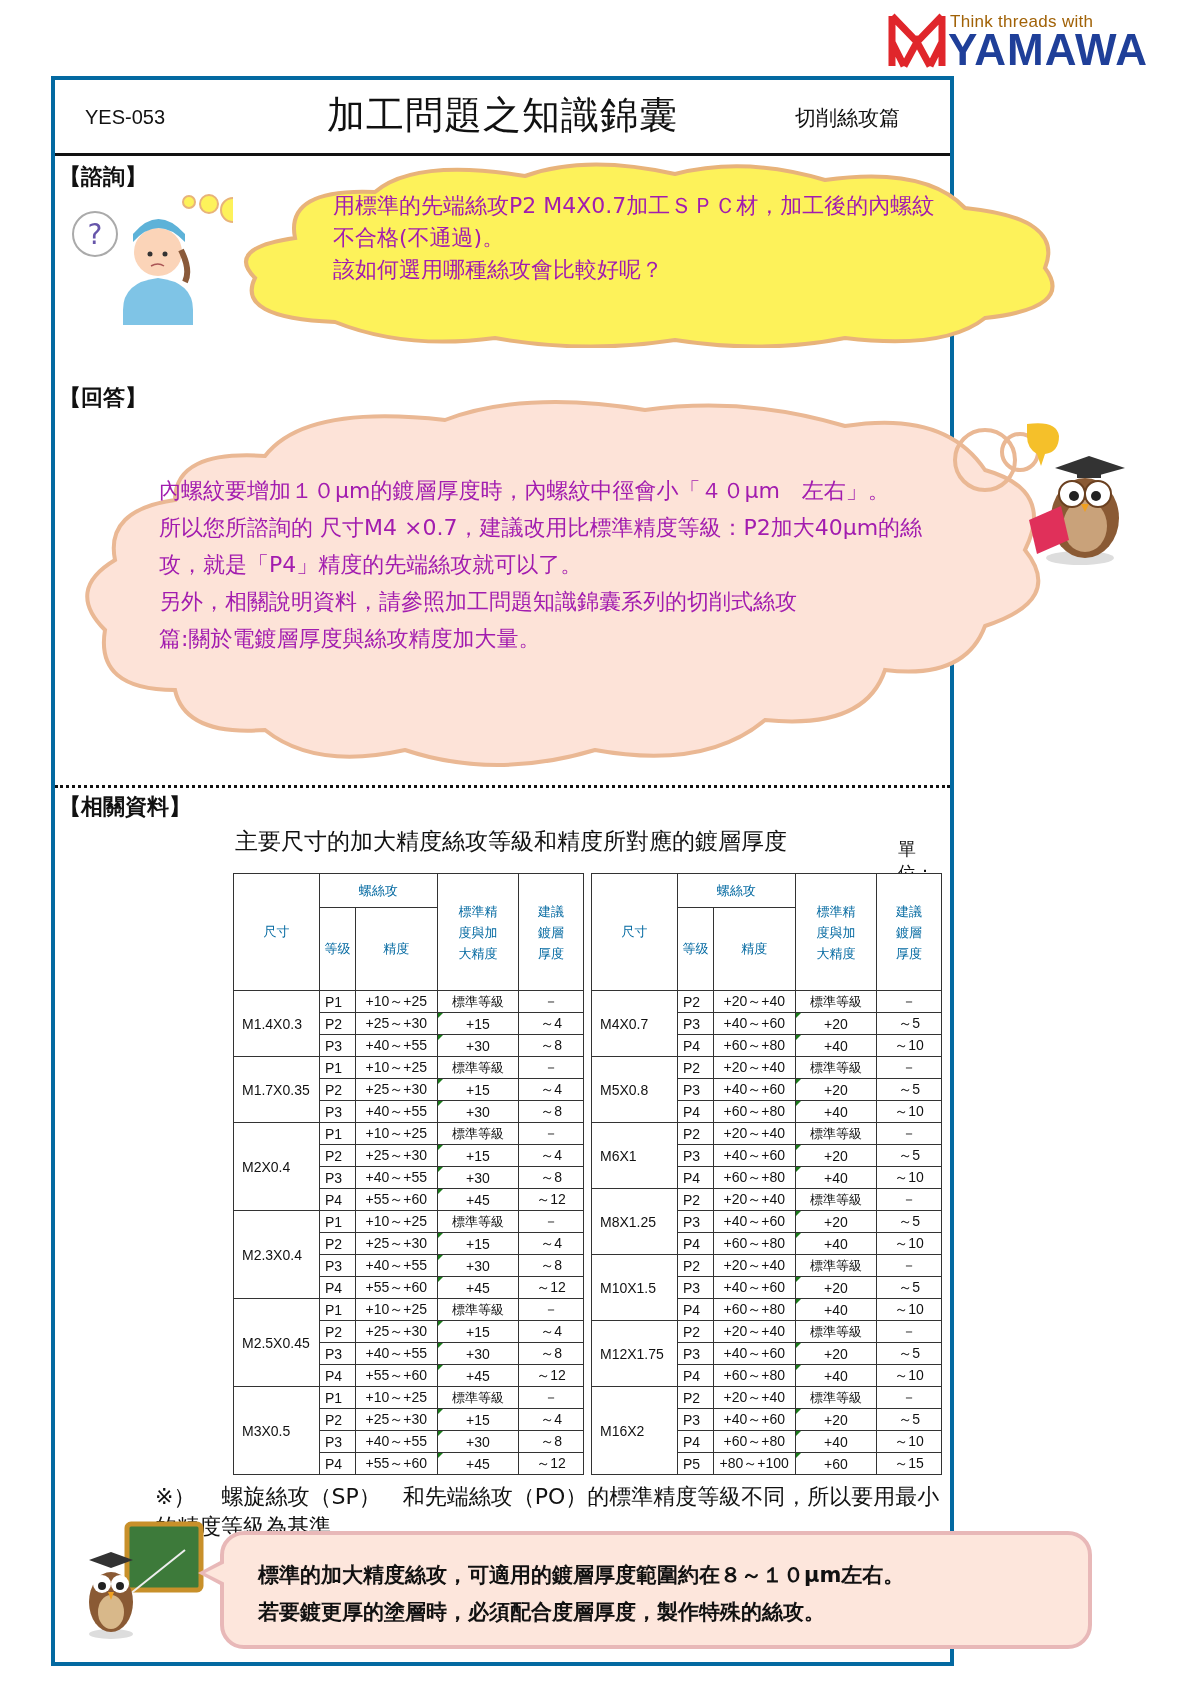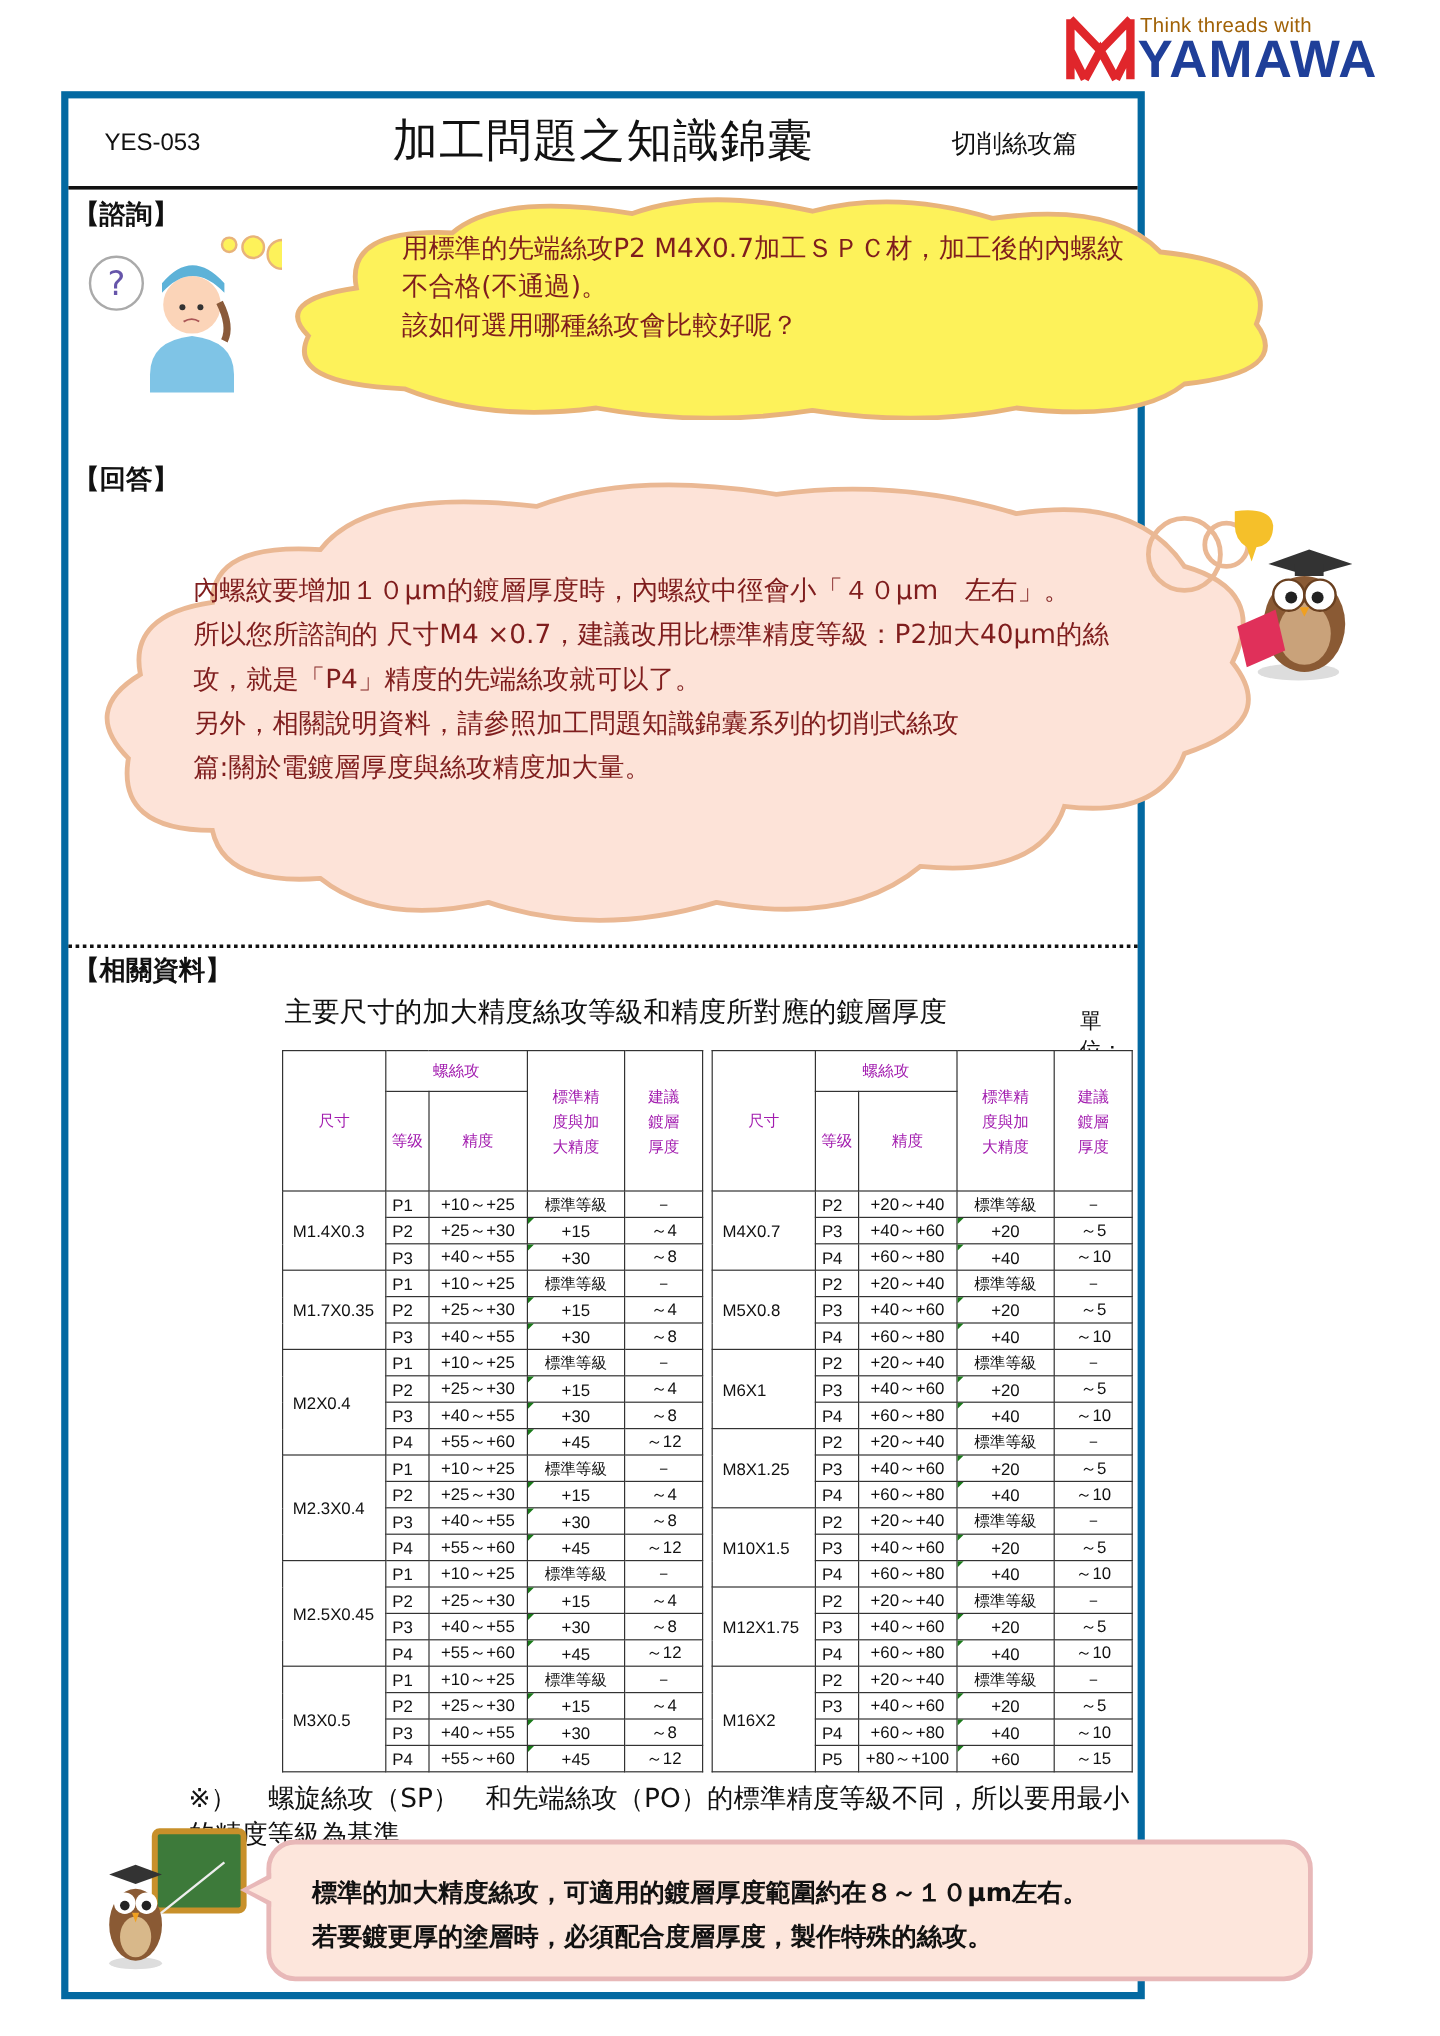--- a/index.html
+++ b/index.html
@@ -5,40 +5,40 @@
   html, body { margin: 0; padding: 0; background: #ffffff; }
   body {
     width: 1200px; height: 1697px; position: relative; overflow: hidden;
     font-family: "DejaVu Sans", "Liberation Sans", sans-serif; color: #111;
   }
   .logo { position: absolute; left: 888px; top: 8px; width: 260px; height: 62px; }
   .logo .mark { position: absolute; left: 0; top: 4px; width: 58px; height: 58px; }
   .logo .tag { position: absolute; left: 62px; top: 4px; font-family: "Liberation Sans", sans-serif; font-size: 17px; color: #a16207; letter-spacing: 0.3px; }
   .logo .brand { position: absolute; left: 60px; top: 20px; font-family: "Liberation Sans", sans-serif; font-weight: bold; font-size: 44px; color: #1f3f99; letter-spacing: 1px; line-height: 44px; }
 
-  .frame { position: absolute; left: 51px; top: 76px; width: 903px; height: 1590px; border: 6px solid #0369a1; box-sizing: border-box; }
+  .frame { position: absolute; left: 51px; top: 76px; width: 903px; height: 1590px; border: 4px solid #0369a1; box-sizing: border-box; }
   .header { position: absolute; left: 0; top: 0; width: 100%; height: 76px; border-bottom: 3px solid #111; box-sizing: border-box; }
   .header .code { position: absolute; left: 30px; top: 26px; font-family: "Liberation Sans", sans-serif; font-size: 20px; }
   .header .title { position: absolute; left: 0; width: 100%; top: 10px; text-align: center; font-size: 38px; letter-spacing: 1px; }
   .header .cat { position: absolute; right: 50px; top: 24px; font-size: 21px; }
 
   .sec-label { position: absolute; font-size: 22px; font-weight: bold; }
 
   .cloud { position: absolute; }
-  .cloud-text { position: absolute; font-size: 22px; line-height: 32px; color: #7f1d1d; }
+  .cloud-text { position: absolute; font-size: 22px; line-height: 32px; color: #a21caf; }
   .answer-text { font-size: 22px; line-height: 37px; }
 
   .dotline { position: absolute; left: 0; width: 100%; top: 705px; border-top: 3px dotted #111; }
 
   .table-title { position: absolute; left: 180px; top: 746px; font-size: 23px; }
   .unit { position: absolute; left: 843px; top: 757px; font-size: 18px; }
 
   table.spec { position: absolute; border-collapse: collapse; font-family: "Liberation Sans", sans-serif; font-size: 14px; background: #fff; }
   table.spec td, table.spec th { border: 1.5px solid #333; text-align: center; padding: 0; height: 21px; font-weight: normal; }
-  table.spec th { font-size: 13px; color: #a21caf; }
+  table.spec th { font-size: 13px; color: #0369a1; }
   table.spec th.tall { height: 66px; line-height: 21px; }
   table.spec td.size { text-align: left; padding-left: 8px; font-size: 14px; }
   table.spec td.grade { text-align: left; padding-left: 5px; }
   table.spec td.std { font-size: 13px; }
   table.spec td.tol { position: relative; }
   .tri { position: absolute; left: 0; top: 0; width: 0; height: 0; border-top: 5px solid #1a7a1a; border-right: 5px solid transparent; }
 
   .note { position: absolute; left: 154px; top: 1482px; font-size: 22px; }
   .note .mark { margin-right: 26px; }
 

